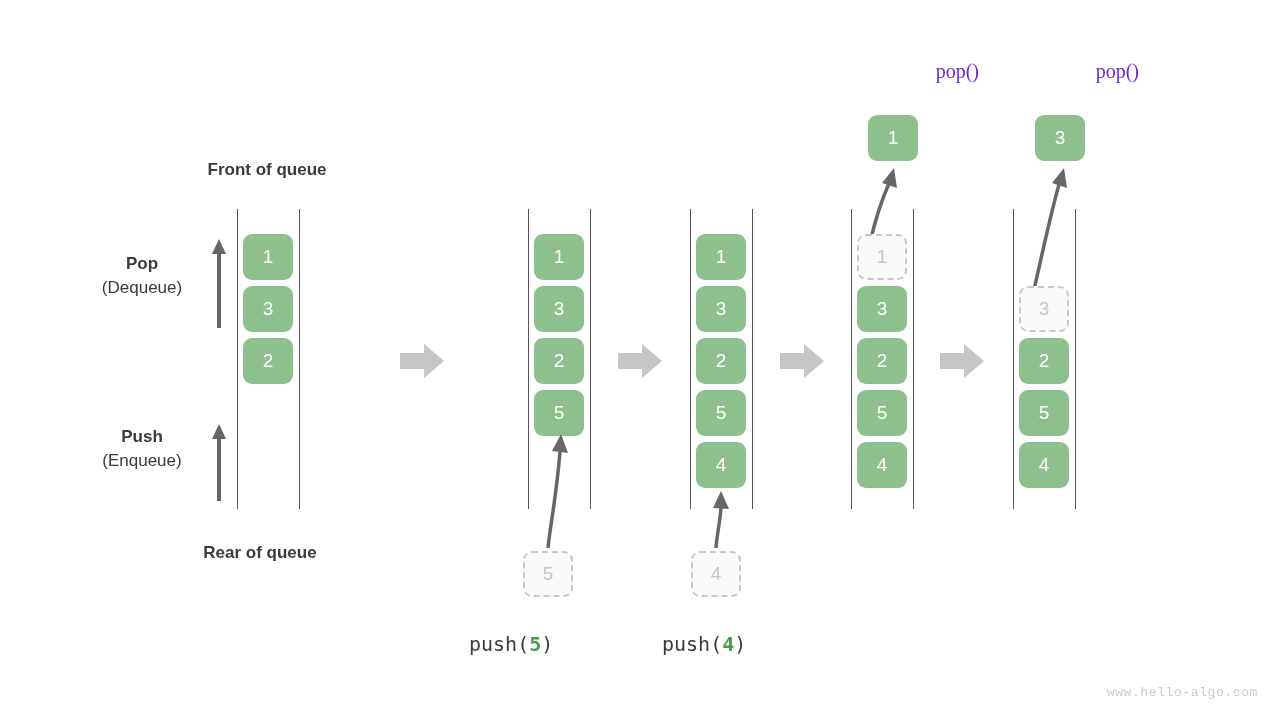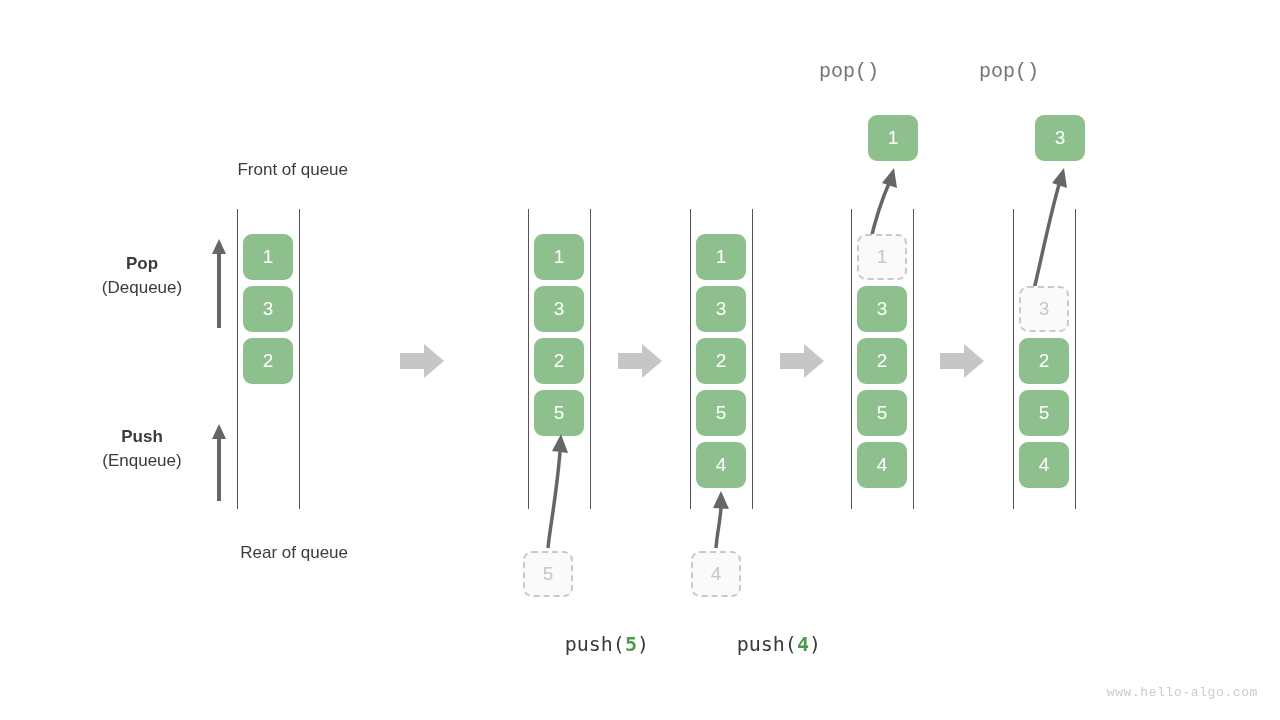--- a/index.html
+++ b/index.html
@@ -27,26 +27,26 @@
   .title-queue {
     left: 186px; top: 58px; width: 162px;
     text-align: center;
     font-size: 21px;
     font-weight: bold;
     color: #4c9a4c;
     letter-spacing: .2px;
   }
   .lbl-bold {
     font-size: 17px;
-    font-weight: normal;
-    color: #3b3b3b;
-    text-align: right;
+    font-weight: bold;
+    color: #3b3b3b;
+    text-align: center;
   }
   .lbl-front { left: 186px; top: 160px; width: 162px; }
-  .lbl-rear  { left: 186px; top: 543px; width: 162px; }
+  .lbl-rear  { left: 179px; top: 543px; width: 162px; }
 
   .side-label {
     text-align: center;
     width: 180px;
     color: #3b3b3b;
   }
   .side-label .big {
     font-size: 17px;
     font-weight: bold;
     line-height: 23px;
@@ -95,30 +95,30 @@
     width: 44px;
     height: 34px;
     color: #c6c6c6;
   }
 
   
   .code-cap {
     font-family: "DejaVu Sans Mono", "Liberation Mono", monospace;
     font-size: 20px;
     color: #3b3b3b;
+    text-align: left;
+    width: 180px;
+  }
+  .code-cap .num { color: #4c9a4c; font-weight: bold; }
+
+  .pop-cap {
+    font-family: Liberation Serif, serif;
+    font-size: 20px;
+    color: #6d28d9;
     text-align: right;
-    width: 180px;
-  }
-  .code-cap .num { color: #4c9a4c; font-weight: bold; }
-
-  .pop-cap {
-    font-family: Liberation Mono, monospace;
-    font-size: 20px;
-    color: #737373;
-    text-align: left;
     width: 160px;
   }
 
   
   .watermark {
     right: 22px; bottom: 20px;
     font-family: Liberation Mono, monospace;
     font-size: 13px;
     color: #cccccc;
     letter-spacing: .6px;
@@ -207,21 +207,21 @@
     <div class="abs cell" style="left:696px; top:442px;">4</div>
 
     <div class="abs" style="left:690px; top:488px;">
       <svg width="60" height="62" viewBox="0 0 60 62">
         <path d="M 26 60 C 27 46, 30 34, 31 20" stroke="#666666" stroke-width="3.5" fill="none"></path>
         <polygon points="31,3 23,20 39,21" fill="#666666"></polygon>
       </svg>
     </div>
     <div class="abs cell ghost" style="left:691px; top:551px;">4</div>
 
-    <div class="abs code-cap" style="left:641px; top:632px;"><span>push(</span><span class="num">4</span><span>)</span></div>
+    <div class="abs code-cap" style="left:662px; top:632px;"><span>push(</span><span class="num">4</span><span>)</span></div>
   </div>
 
   <div class="abs step-arrow" style="left:780px; top:344px;">
     <svg width="44" height="34" viewBox="0 0 44 34">
       <polygon points="0,9 24,9 24,0 44,17 24,34 24,25 0,25" fill="#c6c6c6"></polygon>
     </svg>
   </div>
 
   <div class="abs">
     <div class="abs pop-cap" style="left:819px; top:60px;">pop()</div>

